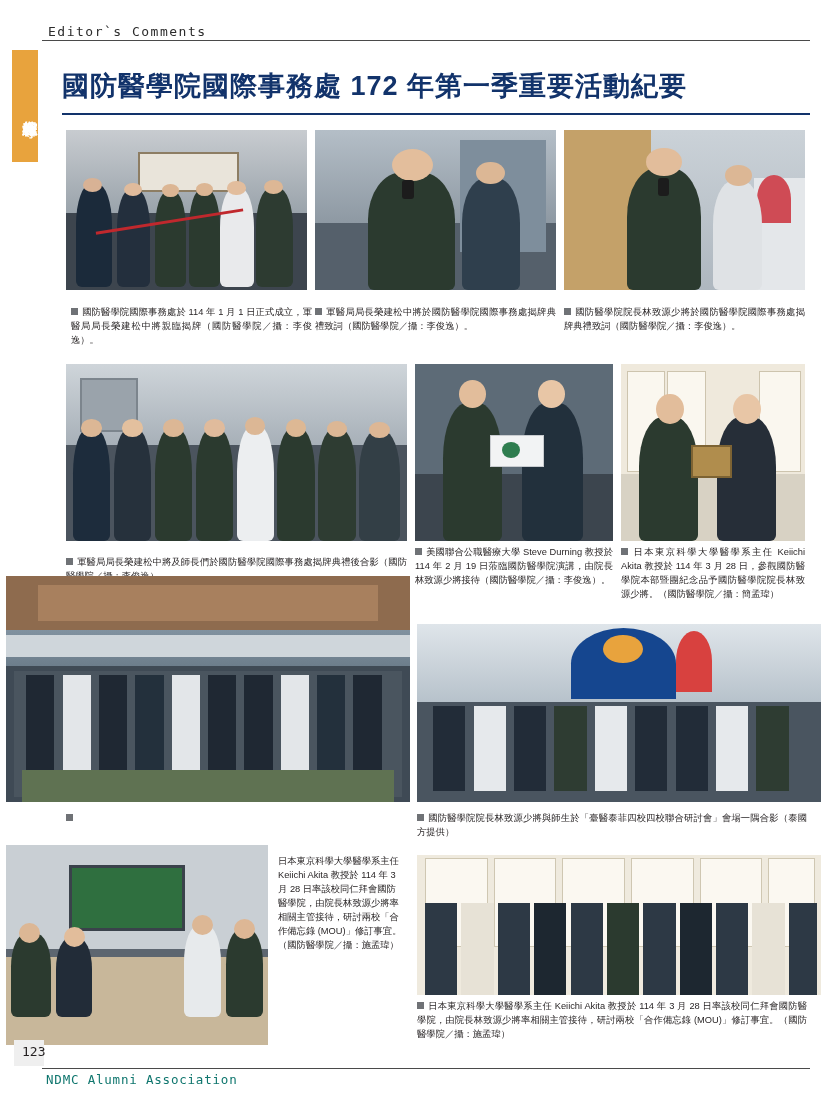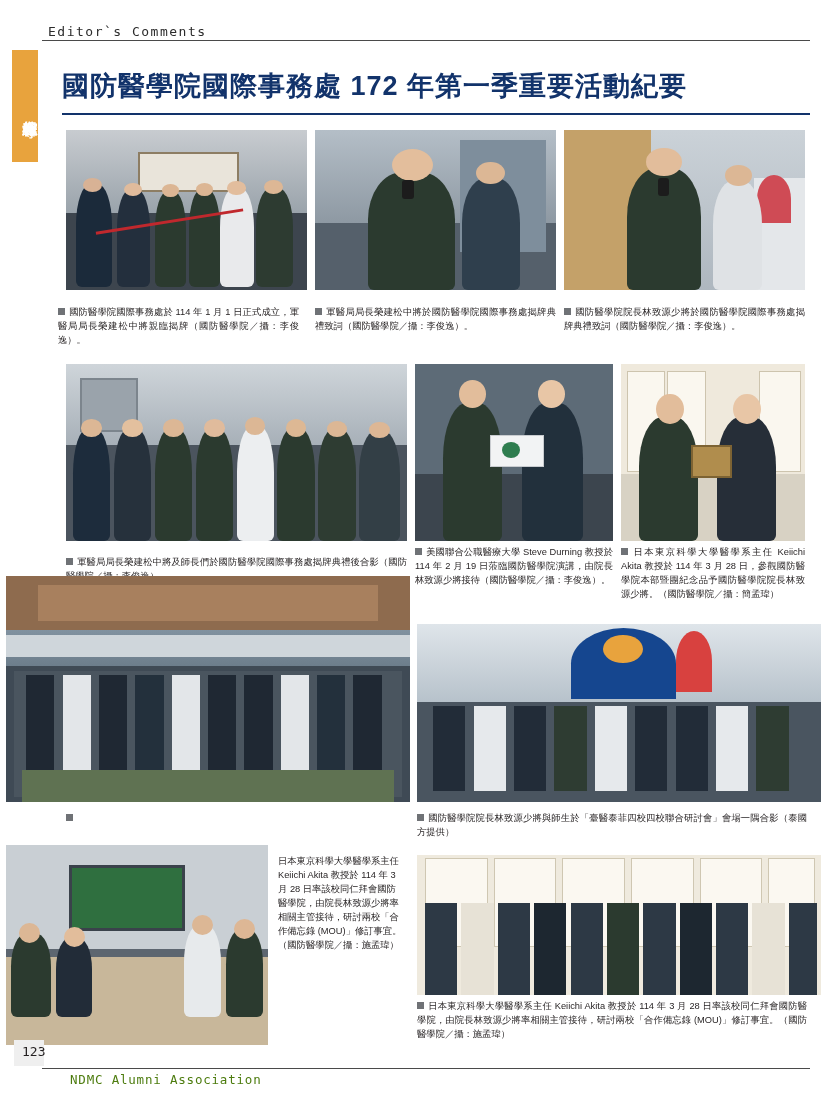--- a/index.html
+++ b/index.html
@@ -118,23 +118,22 @@
     font-size: 13px;
     color: #231f20;
     font-family: "DejaVu Sans Mono", monospace;
   }
   .footer-label {
     position: absolute;
     left: 46px;
     top: 1072px;
     font-size: 12.5px;
     letter-spacing: 0.8px;
-    color: #4d7c0f;
+    color: #0f766e;
     font-family: "DejaVu Sans Mono", monospace;
-    margin-left: 24px;
   }
   .pnum-bar {
     position: absolute;
     left: 14px;
     top: 1040px;
     width: 30px;
     height: 26px;
     background: #efefef;
   }
   
@@ -190,21 +189,21 @@
     <div style="position:absolute; left:0; top:0; width:36%; height:100%; background:#c4a169;"></div>
     <div style="position:absolute; left:79%; top:30%; width:21%; height:70%; background:#e4e7ea;"></div>
     <div style="position:absolute; left:80%; top:28%; width:14%; height:30%; background:#cf4b55; border-radius:50% 50% 0 0;"></div>
     <div class="fig" style="left:26%; top:24%; width:31%; height:76%; background:#2b3a2f;"></div>
     <div class="head" style="left:34%; top:11%; width:15%; height:18%; background:#e2bd9b;"></div>
     <div style="position:absolute; left:39%; top:30%; width:4.5%; height:11%; background:#1c1c1c; border-radius:3px;"></div>
     <div class="fig" style="left:62%; top:32%; width:20%; height:68%; background:#dfe2e5;"></div>
     <div class="head" style="left:67%; top:22%; width:11%; height:13%; background:#dcb795;"></div>
   </div>
 
-  <div class="cap" style="left:58px; top:306px; width:241px;">
+  <div class="cap" style="left:71px; top:306px; width:241px;">
     <span class="bullet"></span><span>國防醫學院國際事務處於 114 年 1 月 1 日正式成立，軍醫局局長榮建松中將親臨揭牌（國防醫學院／攝：李俊逸）。</span>
   </div>
   <div class="cap" style="left:564px; top:306px; width:241px;">
     <span class="bullet"></span><span>國防醫學院院長林致源少將於國防醫學院國際事務處揭牌典禮致詞（國防醫學院／攝：李俊逸）。</span>
   </div>
   <div class="cap" style="left:315px; top:306px; width:241px;">
     <span class="bullet"></span><span>軍醫局局長榮建松中將於國防醫學院國際事務處揭牌典禮致詞（國防醫學院／攝：李俊逸）。</span>
   </div>
 
   <div class="photo" style="left:66px; top:364px; width:341px; height:177px; background:#737f8a;">

